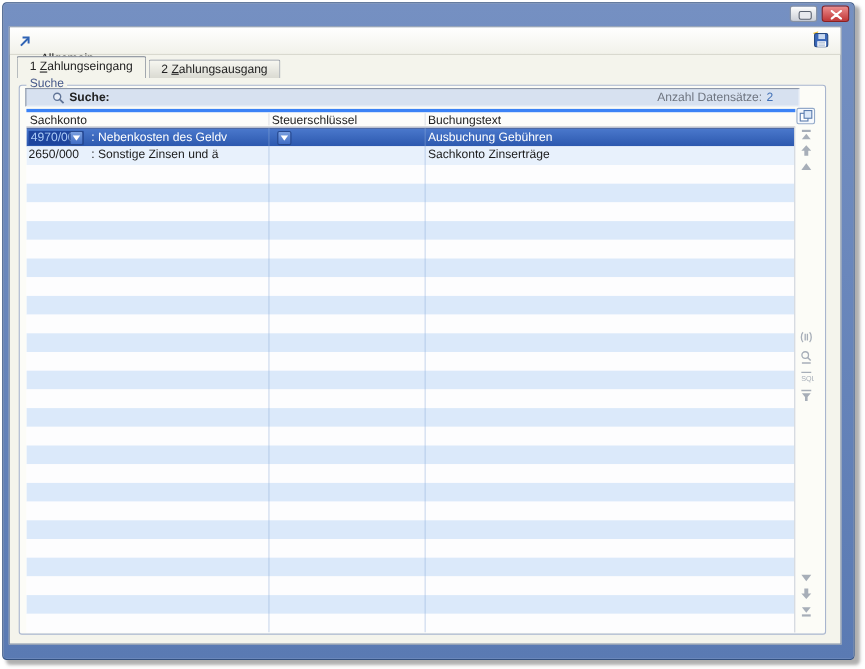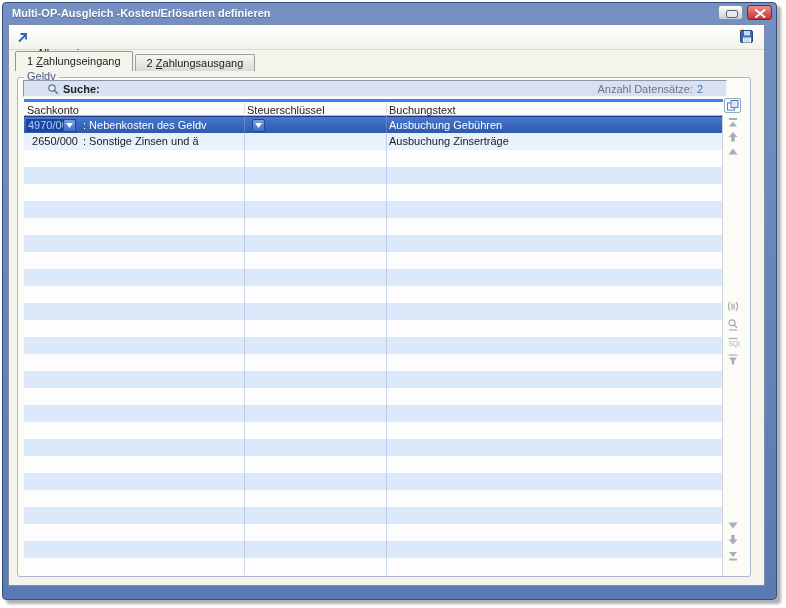--- a/index.html
+++ b/index.html
@@ -58,41 +58,38 @@
   #grid-header .hsep{position:absolute;top:1px;bottom:1px;width:1px;background:#dfe1e7;}
   #grid-rows{position:absolute;left:6px;top:38px;width:699px;height:459px;overflow:hidden;
     border-right:1px solid #cdd1d9;box-sizing:border-box;background:#fdfdfe;}
   .row{position:relative;width:100%;height:17px;box-sizing:border-box;white-space:nowrap;}
   .row.white{background:#fdfdfe;}
   .row.light{background:#dbe9fa;}
   .row.sel{background:linear-gradient(#4a78cc,#2c58ae);border-top:1px solid #1b3b86;color:#fff;}
   .row.d2{background:#e8f1fc;color:#1b1b1b;}
   .cell{position:absolute;top:2px;}
   .skv-hl{position:absolute;left:2px;top:2px;background:#1e459e;color:#aecdf8;padding:0 2px;height:13px;line-height:13px;}
-  .skv2{position:absolute;left:2px;top:2px;width:52px;text-align:right;}
+  .skv2{position:absolute;left:2px;top:2px;width:52px;}
   .desc{left:59px;}
   .btext{left:365px;}
   .dd{position:absolute;top:2px;width:13px;height:13px;box-sizing:border-box;border:1px solid #27498e;border-radius:2px;
     background:linear-gradient(#7ba0e0,#3f6cc4);display:flex;align-items:center;justify-content:center;}
   .vsep{position:absolute;top:0;bottom:0;width:1px;background:rgba(140,170,215,.45);pointer-events:none;}
 
   
   #rail{position:absolute;left:706px;top:20px;width:19px;height:478px;}
   .ric{position:absolute;left:2px;width:15px;height:14px;}
   #col-chooser{position:absolute;left:0;top:0;width:17px;height:15px;box-sizing:border-box;
     border:1px solid #93a9c9;background:#f6f9fd;border-radius:2px;}
   #col-chooser svg{position:absolute;left:1px;top:0;}
 </style>
 </head>
 <body>
 
 <div id="window">
-  <div id="titlebar">
-    <span>Multi-OP-Ausgleich -Kosten/Erlösarten definieren</span>
-  </div>
   <div class="tbtn" id="btn-restore">
     <span class="slot"></span>
   </div>
   <div class="tbtn" id="btn-close">
     <svg width="11" height="9" viewBox="0 0 11 9">
       <path d="M1,1 L9.5,8 M9.5,1 L1,8" stroke="#ffffff" stroke-width="2" stroke-linecap="round"></path>
     </svg>
   </div>
 
   <div id="client">
@@ -114,21 +111,21 @@
         </svg>
       </div>
     </div>
 
     <div id="tabbar">
         <div class="tab active">1 <u>Z</u>ahlungseingang</div>
         <div class="tab">2 <u>Z</u>ahlungsausgang</div>
       </div>
 
     <div id="groupbox">
-      <span id="group-label">Geldv</span>
+      <span id="group-label">Suche</span>
 
       <div id="searchbar">
         <svg width="12" height="12" viewBox="0 0 12 12">
           <circle cx="5" cy="5" r="3.2" fill="#e8eef8" stroke="#5f7396" stroke-width="1.2"></circle>
           <line x1="7.5" y1="7.5" x2="10.8" y2="10.8" stroke="#5f7396" stroke-width="1.6"></line>
         </svg>
         <span id="search-label">Suche:</span>
         <span class="spacer"></span>
         <span id="count-label">Anzahl Datensätze:</span>
         <span id="count-value">2</span>
@@ -153,21 +150,21 @@
             <div class="dd" style="left: 228px;">
               <svg width="7" height="5" viewBox="0 0 7 5">
                 <polygon points="0,0 7,0 3.5,5" fill="#ffffff"></polygon>
               </svg>
             </div>
             <span class="cell btext" style="left: 365px; color: rgb(255, 255, 255);">Ausbuchung Gebühren</span>
           </div>
           <div class="row d2">
             <span class="skv2">2650/000</span>
             <span class="cell desc" style="left: 59px;">: Sonstige Zinsen und ä</span>
-            <span class="cell btext" style="left: 365px;">Ausbuchung Zinserträge</span>
+            <span class="cell btext" style="left: 365px;">Sachkonto Zinserträge</span>
           </div>
           <div class="row white"></div>
           <div class="row light"></div>
           <div class="row white"></div>
           <div class="row light"></div>
           <div class="row white"></div>
           <div class="row light"></div>
           <div class="row white"></div>
           <div class="row light"></div>
           <div class="row white"></div>

